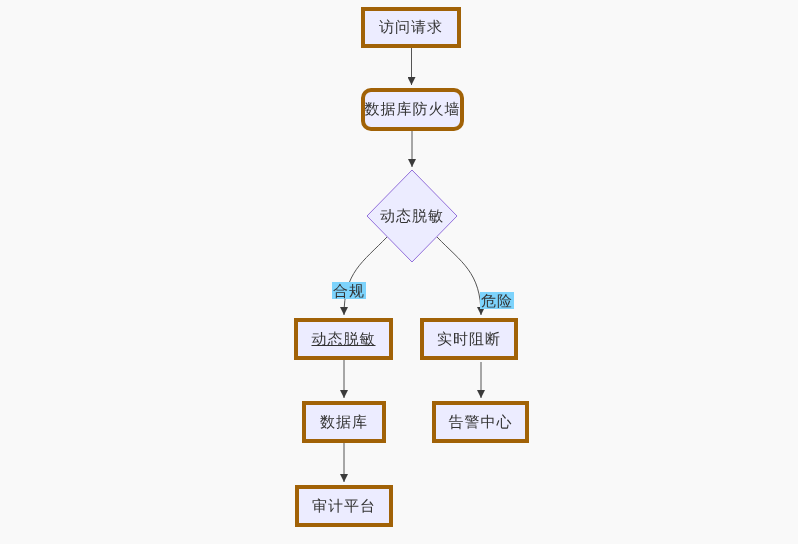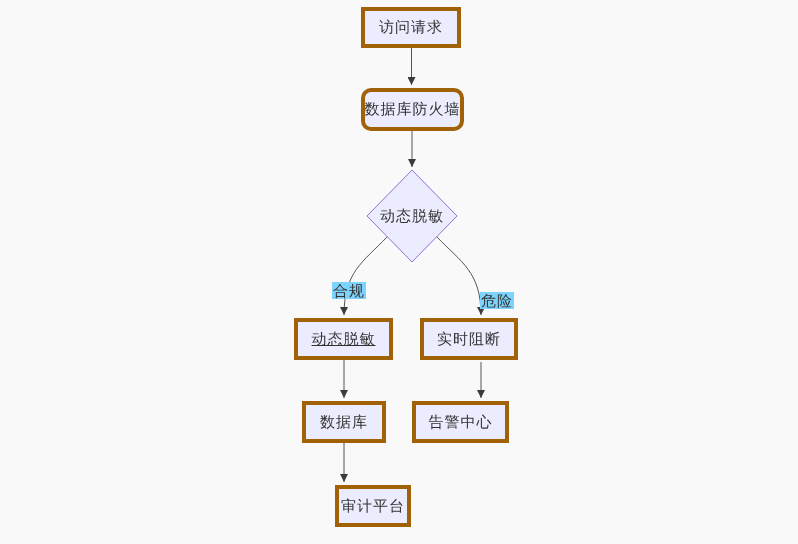--- a/index.html
+++ b/index.html
@@ -36,22 +36,22 @@
     justify-content: center;
     white-space: nowrap;
     letter-spacing: 1px;
   }
   .node.rounded { border-radius: 10px; }
   .n-access   { left: 361px; top: 7px;   width: 100px; height: 41px; }
   .n-firewall { left: 361px; top: 88px;  width: 103px; height: 43px; }
   .n-masking  { left: 294px; top: 318px; width: 99px;  height: 42px; text-decoration: underline; }
   .n-block    { left: 420px; top: 318px; width: 98px;  height: 42px; }
   .n-database { left: 302px; top: 401px; width: 84px;  height: 42px; font-family: Liberation Mono, monospace; }
-  .n-alert    { left: 412px; top: 401px; width: 97px;  height: 42px; }
-  .n-audit    { left: 295px; top: 485px; width: 76px;  height: 42px; margin-left: 40px; }
+  .n-alert    { left: 432px; top: 401px; width: 97px;  height: 42px; }
+  .n-audit    { left: 295px; top: 485px; width: 98px;  height: 42px; }
   .diamond-label {
     position: absolute;
     left: 372px; top: 207px;
     width: 80px; height: 18px;
     display: flex; align-items: center; justify-content: center;
     color: #333333;
     font-size: 15px;
     letter-spacing: 1px;
   }
   .edge-label {

